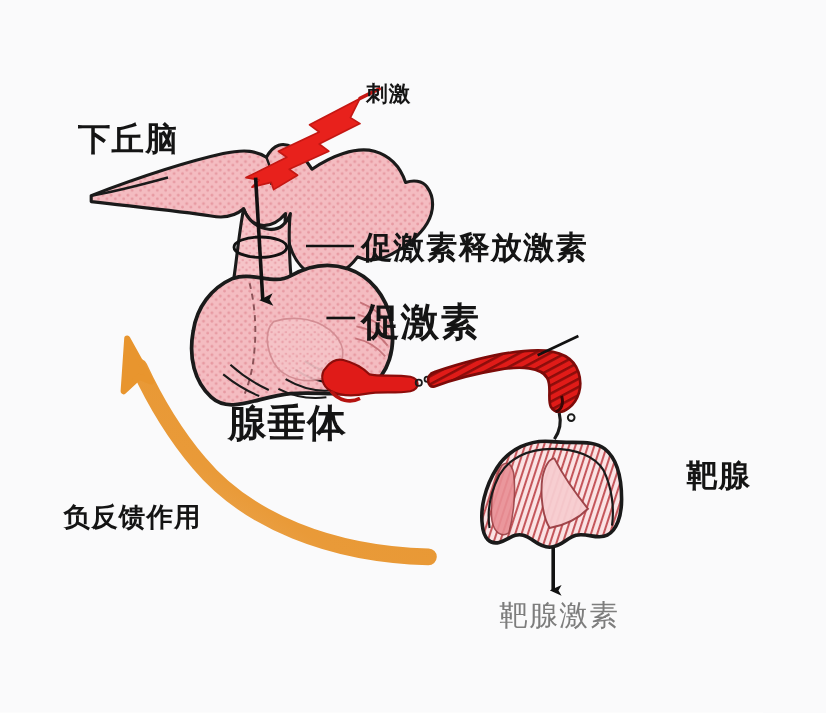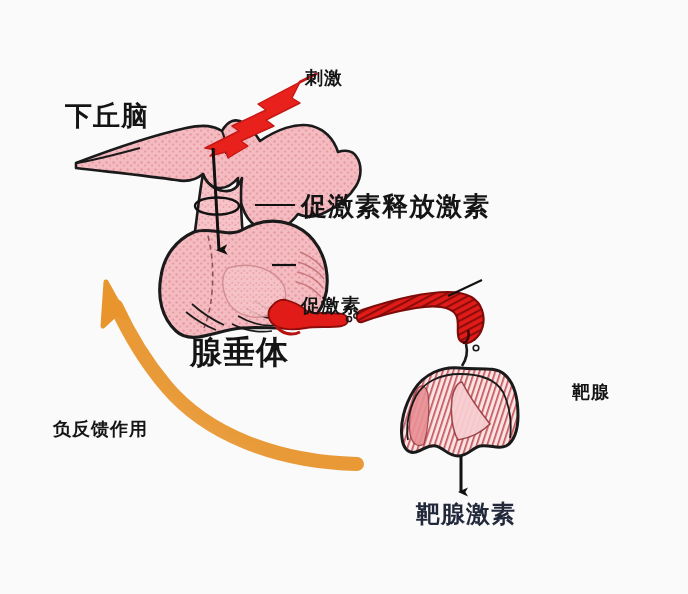--- a/index.html
+++ b/index.html
@@ -26,32 +26,32 @@
     color: #141414;
     white-space: nowrap;
     line-height: 1;
     font-family: "Liberation Sans", "DejaVu Sans", sans-serif;
   }
   .lbl-bold {
     font-weight: 700;
     letter-spacing: 1px;
   }
   .lbl-thin {
-    font-weight: 700;
-    color: #0f172a;
+    font-weight: 400;
+    color: #737373;
     letter-spacing: 1px;
   }
   #lbl-hypothalamus { left: 65px;  top: 103px; font-size: 27px; }
   #lbl-stimulus     { left: 305px; top: 69px;  font-size: 18px; }
   #lbl-releasing    { left: 301px; top: 193px; font-size: 26px; text-align: right; }
-  #lbl-tropic       { left: 301px; top: 252px; font-size: 19px; margin-top: 44px; }
+  #lbl-tropic       { left: 301px; top: 252px; font-size: 32px; }
   #lbl-transport    { left: 484px; top: 268px; font-size: 26px; }
   #lbl-adeno        { left: 190px; top: 336px; font-size: 32px; }
-  #lbl-targetgland  { left: 572px; top: 383px; font-size: 18px; }
-  #lbl-feedback     { left: 53px;  top: 420px; font-size: 18px; }
+  #lbl-targetgland  { left: 572px; top: 383px; font-size: 26px; }
+  #lbl-feedback     { left: 53px;  top: 420px; font-size: 22px; }
   #lbl-targethorm   { left: 416px; top: 502px; font-size: 24px; opacity: 0.92; }
 </style>
 </head>
 <body>
 
 <div id="canvas">
 
   <svg id="artwork" viewBox="0 0 688 594" xmlns="http://www.w3.org/2000/svg">
 
     <defs>

